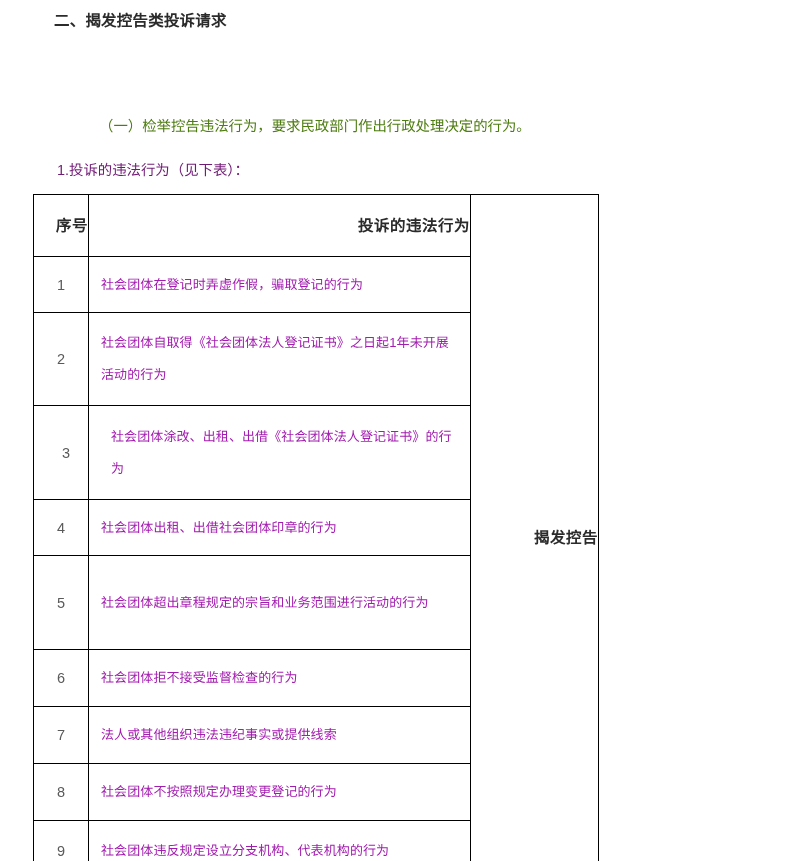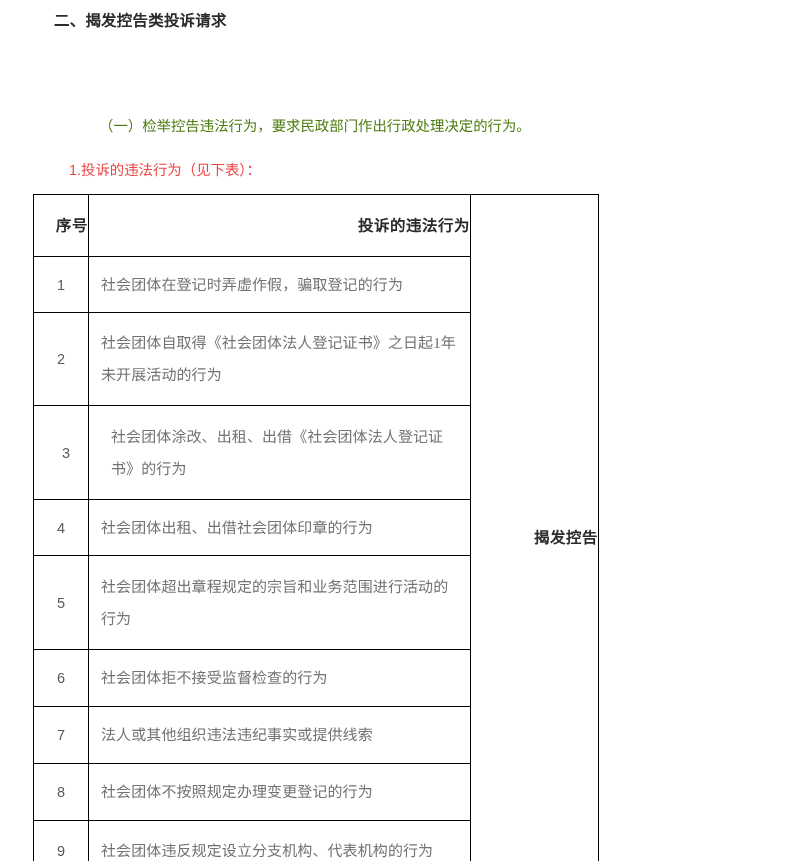--- a/index.html
+++ b/index.html
@@ -57,25 +57,25 @@
     top: 114px;
     font-size: 14.4px;
     line-height: 24px;
     color: #4d7c0f;
     white-space: nowrap;
     margin-left: 39px;
   }
 
   .list-item {
     position: absolute;
-    left: 69px;
+    left: 57px;
     top: 158px;
     font-size: 14.4px;
     line-height: 24px;
-    color: #ef4444;
+    color: #701a75;
     white-space: nowrap;
   }
 
   
   .violation-table-wrap {
     position: absolute;
     left: 33px;
     top: 194px;
     width: 565px;
   }
@@ -110,25 +110,24 @@
     text-align: center;
     font-size: 14.5px;
     color: #5a5a5a;
   }
   .td-act {
     text-align: left;
   }
   .td-act .act-text {
     display: block;
     padding: 0 10px 0 12px;
-    font-size: 15px;
+    font-size: 13px;
     line-height: 32px;
-    color: #737373;
+    color: #a21caf;
     letter-spacing: 0.1px;
-    font-family: Liberation Serif, serif;
   }
   .td-cat {
     background: #ffffff;
   }
 
   
   tr.r-h  td, tr.r-h  th { height: 61px; }
   tr.r-1  td { height: 55px; }
   tr.r-2  td { height: 92px; }
   tr.r-3  td { height: 93px; padding-left: 10px; }

